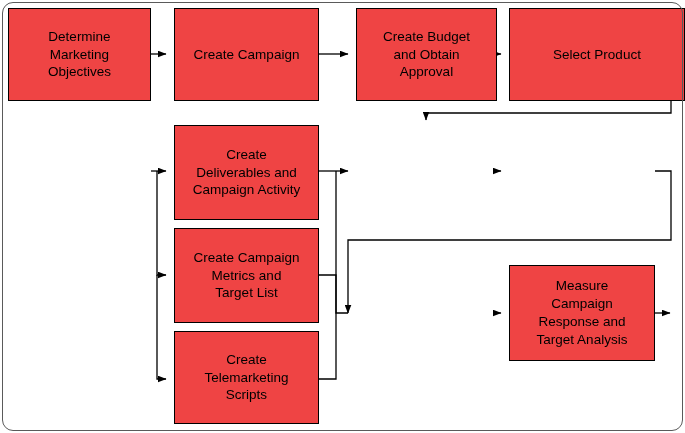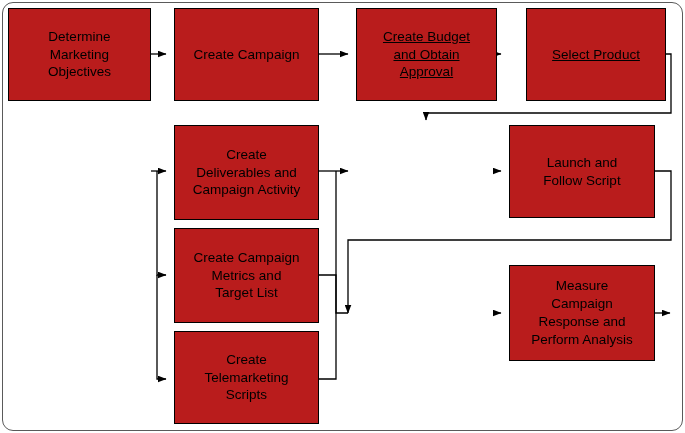--- a/index.html
+++ b/index.html
@@ -29,21 +29,21 @@
     position: absolute;
     left: 0;
     top: 0;
     width: 685px;
     height: 433px;
   }
   .node {
     position: absolute;
     box-sizing: border-box;
     border: 1px solid #000000;
-    background: #b91c1c;
+    background: #ef4444;
     display: flex;
     align-items: center;
     justify-content: center;
     text-align: center;
     color: #000000;
     font-family: "Liberation Sans", sans-serif;
     font-size: 13.5px;
     line-height: 1.33;
     padding: 2px 4px;
     white-space: pre-line;
@@ -89,36 +89,34 @@
         <path d="M497,313 L501,313" fill="none" stroke="#000000" stroke-width="1.3" stroke-linejoin="miter" marker-end="url(#arrowhead)"></path>
         <path d="M655,313 L670,313" fill="none" stroke="#000000" stroke-width="1.3" stroke-linejoin="miter" marker-end="url(#arrowhead)"></path>
       </g>
   </svg>
 
   <div class="node-layer" id="nodes-layer">
       <div class="node" style="left: 8px; top: 8px; width: 143px; height: 93px;">Determine
 Marketing
 Objectives</div>
       <div class="node" style="left: 174px; top: 8px; width: 145px; height: 93px;">Create Campaign</div>
-      <div class="node" style="left: 356px; top: 8px; width: 141px; height: 93px; text-decoration: underline;">Create Budget
+      <div class="node" style="left: 356px; top: 8px; width: 141px; height: 93px;">Create Budget
 and Obtain
 Approval</div>
-      <div class="node" style="left: 526px; top: 8px; width: 140px; height: 93px; text-decoration: underline;">Select Product</div>
+      <div class="node" style="left: 509px; top: 8px; width: 176px; height: 93px;">Select Product</div>
       <div class="node" style="left: 174px; top: 125px; width: 145px; height: 95px;">Create
 Deliverables and
 Campaign Activity</div>
-      <div class="node" style="left: 509px; top: 125px; width: 146px; height: 93px;">Launch and
-Follow Script</div>
       <div class="node" style="left: 174px; top: 228px; width: 145px; height: 95px;">Create Campaign
 Metrics and
 Target List</div>
       <div class="node" style="left: 509px; top: 265px; width: 146px; height: 96px;">Measure
 Campaign
 Response and
-Perform Analysis</div>
+Target Analysis</div>
       <div class="node" style="left: 174px; top: 331px; width: 145px; height: 93px;">Create
 Telemarketing
 Scripts</div>
     </div>
 
   <div class="frame"></div>
 
 </div>
 
 </body></html>

